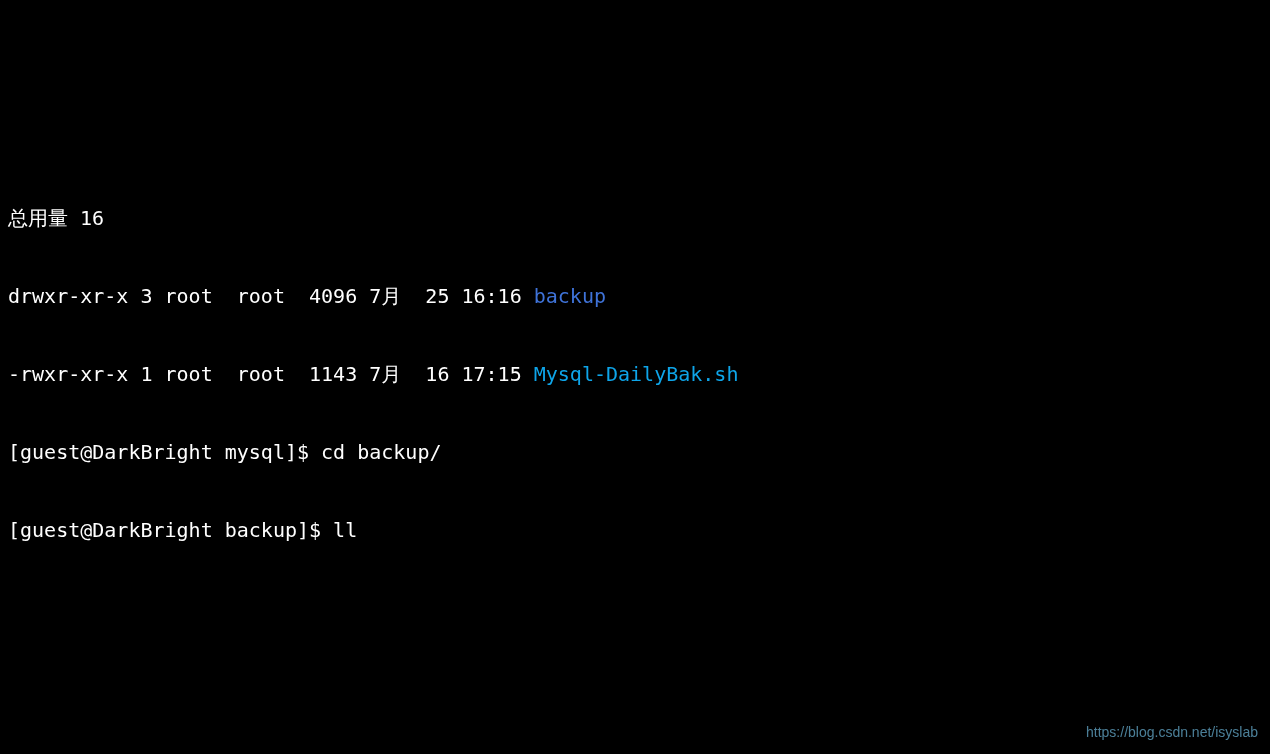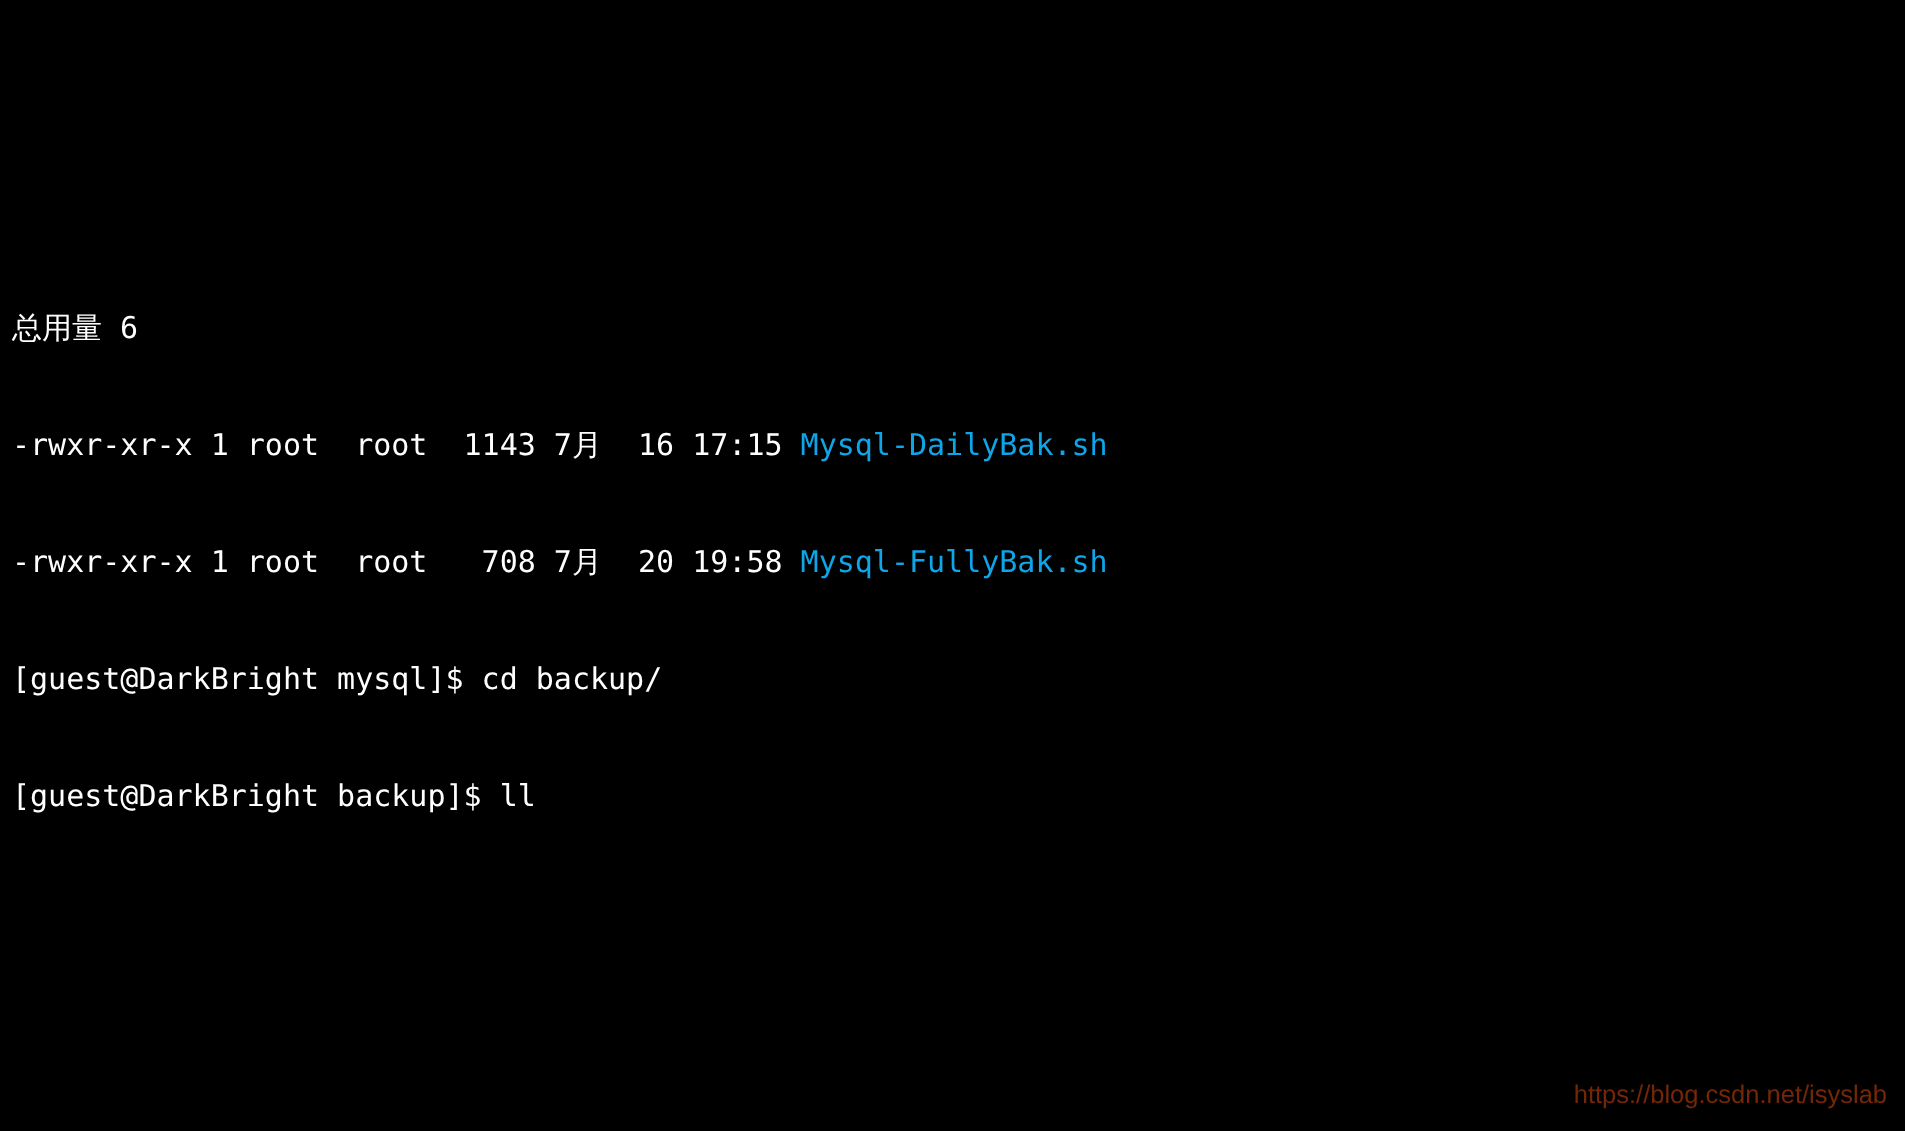--- a/index.html
+++ b/index.html
@@ -26,35 +26,35 @@
     .dir-color {
       color: #3f73d9;
     }
     .exec-color {
       color: #0ea5e9;
     }
     .watermark {
       position: absolute;
       bottom: 8px;
       right: 12px;
-      color: #c2410c;
-      font-size: 17px;
+      color: #7dd3fc;
+      font-size: 14px;
       font-family: sans-serif;
       opacity: 0.6;
     }
   </style>
 </head>
 <body>
 
 
 
 <div>
-<span class="line">总用量 6</span>
+<span class="line">总用量 16</span>
+<span class="line"><span>drwxr-xr-x 3 root  root  4096 7月  25 16:16 </span><span class="dir-color">backup</span></span>
 <span class="line"><span>-rwxr-xr-x 1 root  root  1143 7月  16 17:15 </span><span class="exec-color">Mysql-DailyBak.sh</span></span>
-<span class="line"><span>-rwxr-xr-x 1 root  root   708 7月  20 19:58 </span><span class="exec-color">Mysql-FullyBak.sh</span></span>
 <span class="line"><span>[guest@DarkBright mysql]$ </span><span>cd backup/</span></span>
 <span class="line"><span>[guest@DarkBright backup]$ </span><span>ll</span></span>
 
 
 
 
 
 
 
 

